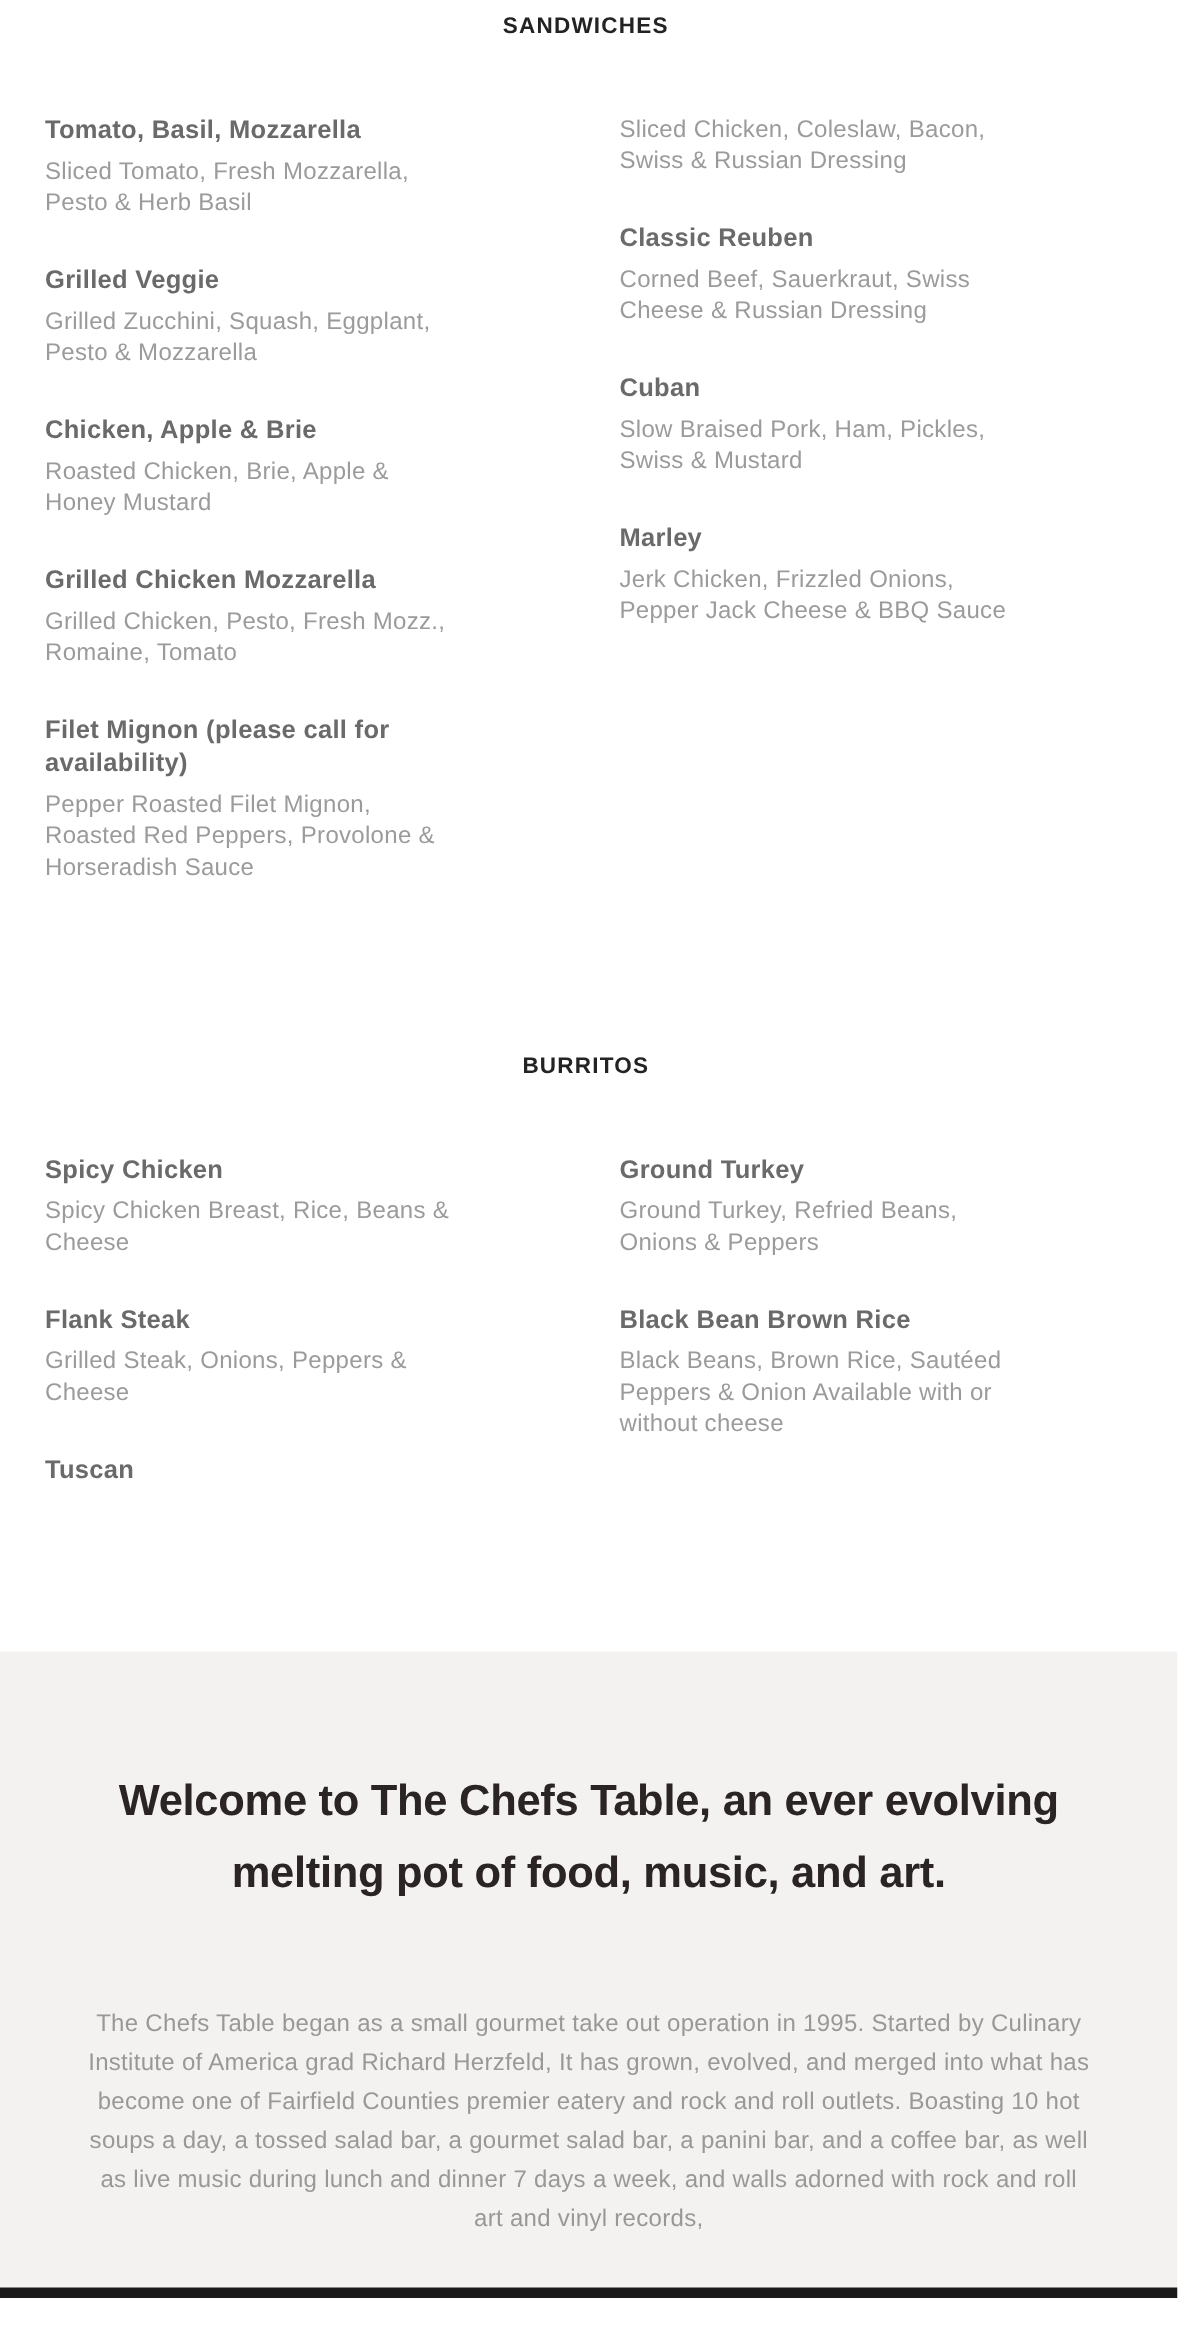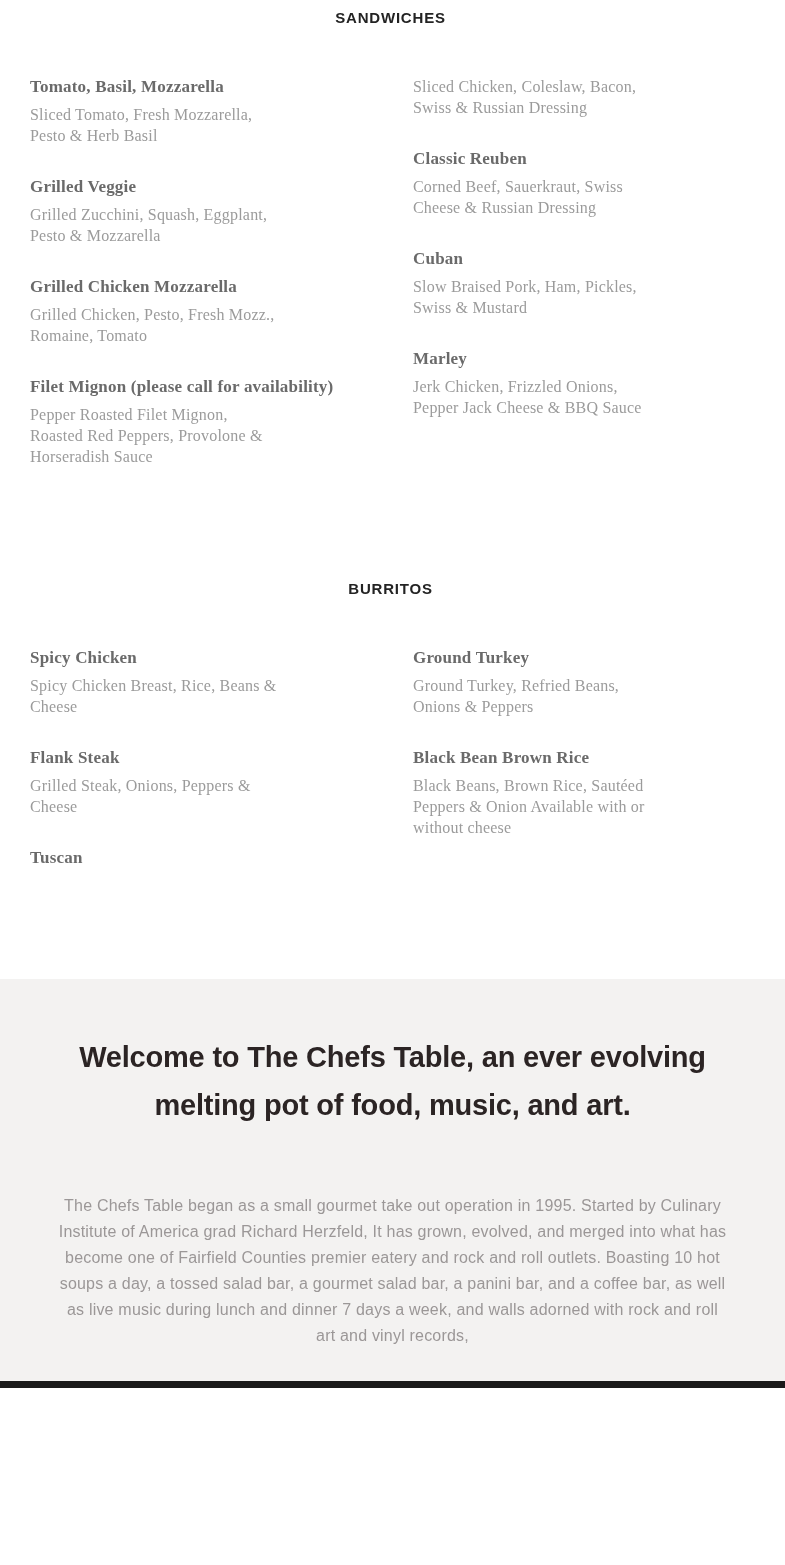--- a/index.html
+++ b/index.html
@@ -13,21 +13,21 @@
   .menu-section + .menu-section { margin-top: 82px; }
   .section-title {
     margin: 0 0 48px 0;
     font-size: 15px;
     line-height: 20px;
     font-weight: 700;
     letter-spacing: 0.8px;
     text-align: center;
     color: var(--section-title, #232323);
   }
-  .menu-grid { display: flex; gap: 33px; font-family: Liberation Serif, serif; }
+  .menu-grid { display: flex; gap: 33px; }
   .menu-col { width: 350px; flex: 0 0 350px; }
   .menu-item { margin-bottom: 30px; }
   .item-name {
     margin: 0 0 6px 0;
     font-size: 17px;
     line-height: 22px;
     font-weight: 700;
     color: var(--item-name, #6a6a6a);
     max-width: 305px;
     letter-spacing: 0.2px;
@@ -36,21 +36,21 @@
     margin: 0;
     font-size: 16px;
     line-height: 21px;
     color: var(--item-description, #9b9b9b);
     white-space: pre-line;
     letter-spacing: 0.2px;
   }
   .about {
     margin-top: 80px;
     background: var(--about-background, #f3f2f1);
-    padding: 54px 34px 32px 34px;
+    padding: 76px 34px 32px 34px;
   }
   .about-heading {
     margin: 0;
     font-size: 29px;
     line-height: 48px;
     font-weight: 700;
     letter-spacing: -0.2px;
     text-align: center;
     color: var(--about-heading, #2b2424);
     white-space: pre-line;
@@ -80,20 +80,25 @@
     <p class="item-desc">Sliced Tomato, Fresh Mozzarella,
 Pesto &amp; Herb Basil</p>
   </div>
 
   <div class="menu-item">
     <h3 class="item-name">Grilled Veggie</h3>
     <p class="item-desc">Grilled Zucchini, Squash, Eggplant,
 Pesto &amp; Mozzarella</p>
   </div>
 
+  <div class="menu-item">
+    <h3 class="item-name">Chicken, Apple &amp; Brie</h3>
+    <p class="item-desc">Roasted Chicken, Brie, Apple &amp;
+Honey Mustard</p>
+  </div>
 
   <div class="menu-item">
     <h3 class="item-name">Grilled Chicken Mozzarella</h3>
     <p class="item-desc">Grilled Chicken, Pesto, Fresh Mozz.,
 Romaine, Tomato</p>
   </div>
 
   <div class="menu-item">
     <h3 class="item-name">Filet Mignon (please call for availability)</h3>
     <p class="item-desc">Pepper Roasted Filet Mignon,

